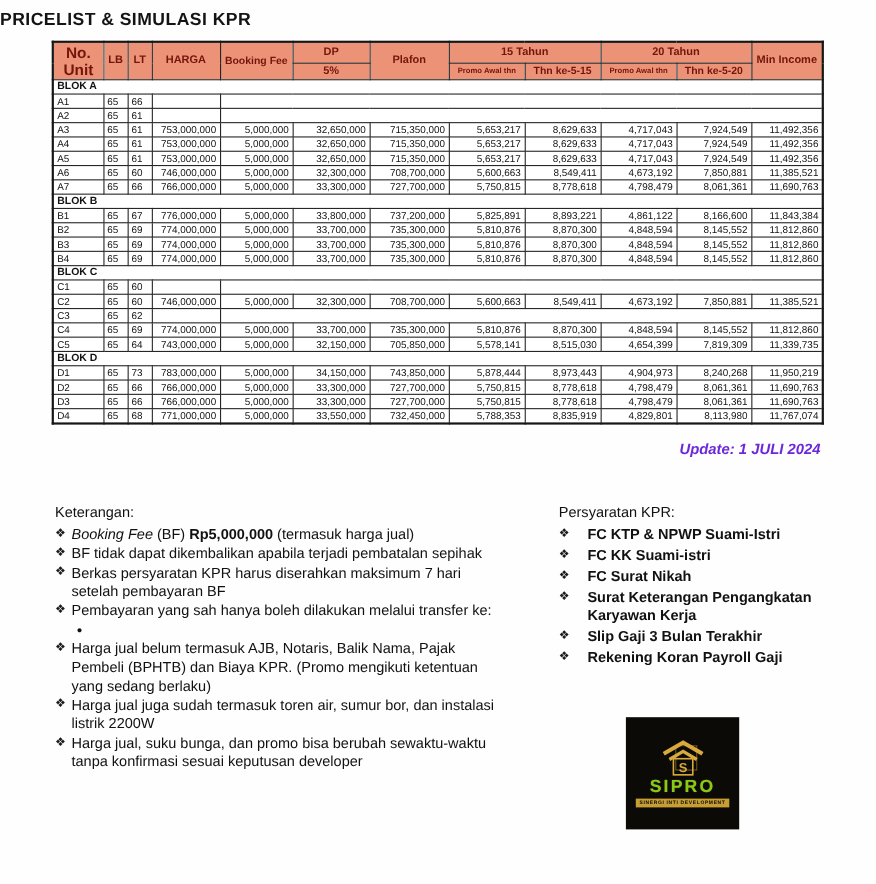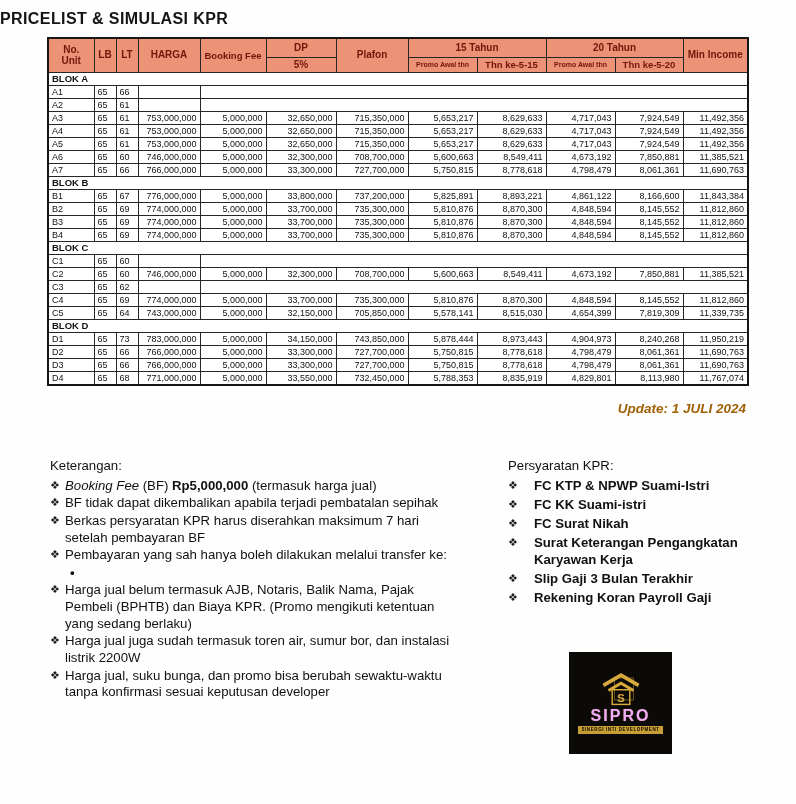--- a/index.html
+++ b/index.html
@@ -20,35 +20,35 @@
   }
   table.pricelist { border:2px solid #161616; }
   .pricelist th, .pricelist td {
     border:1px solid #262626; padding:0 3px; overflow:hidden; white-space:nowrap;
   }
   .pricelist thead th {
     background:#EB9277; color:#74150B; font-weight:bold; text-align:center;
     font-size:10px; height:18px; line-height:1.05;
   }
   .pricelist thead tr.sub th { height:14px; }
-  .pricelist thead th.pre { white-space:pre-line; font-size:10px;margin-top:40px; }
+  .pricelist thead th.pre { white-space:pre-line; font-size:14px;margin-top:40px; }
   .pricelist thead th.small { font-size:7px; }
   .pricelist thead th.sub9 { font-size:9.5px; }
   tr.blok-row td {
     background:#F6D8D0; color:#33110B; font-weight:bold; text-align:left;
     height:12px; line-height:12px; font-size:9.5px;
   }
   .pricelist tbody td { height:12px; line-height:12px; background:#fff; color:#121212; }
   .pricelist td.ctr { }
   .pricelist td.num { text-align:right; }
 
   
   .update {
     position:absolute; top:401px; right:50px;
-    font-size:13.5px; font-weight:bold; font-style:italic; color:#a16207;
+    font-size:13.5px; font-weight:bold; font-style:italic; color:#6d28d9;
   }
 
   
   .notes { position:absolute; left:50px; top:458px; width:404px; font-size:13.2px; line-height:1.26; }
   .notes-heading, .reqs-heading { margin:0 0 3px 0; font-size:13.2px; font-weight:normal; }
   .note-item { display:flex; margin:1px 0; }
   .note-bullet { width:15px; flex:0 0 15px; font-size:11px; padding-top:1px; color:#1a1a1a; }
   .note-text { flex:1; }
   .seg-i { font-style:italic; }
   .seg-b { font-weight:bold;text-align:right; }
@@ -62,21 +62,21 @@
   .req-text { flex:1;font-weight:bold; }
 
   
   .logo {
     position:absolute; left:569px; top:652px; width:103px; height:102px;
     background:#0c0a07; display:flex; flex-direction:column;
     align-items:center; justify-content:center;
   }
   .logo-house { margin-bottom:2px; }
   .logo-name {
-    color:#f0abfc; font-weight:bold; font-size:16px; letter-spacing:2px;
+    color:#84cc16; font-weight:bold; font-size:16px; letter-spacing:2px;
     line-height:1; text-shadow:0 0 1px #7a5c14;
   }
   .logo-tagline {
     margin-top:2px; background:#C79E33; color:#0c0a07;
     font-size:4.5px; font-weight:bold; letter-spacing:.6px;
     padding:1px 3px; line-height:1.2; white-space:nowrap;
   }
 </style>
 </head>
 <body>

